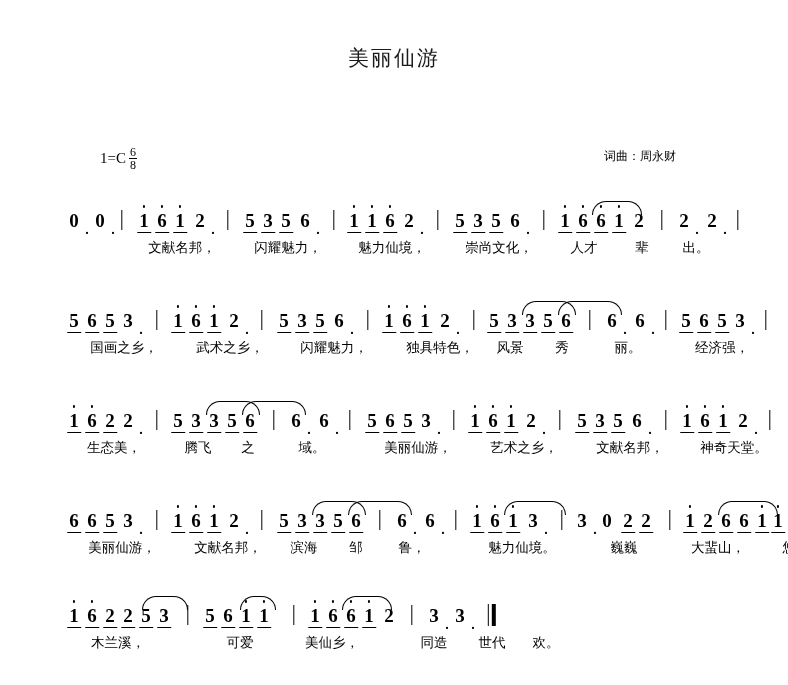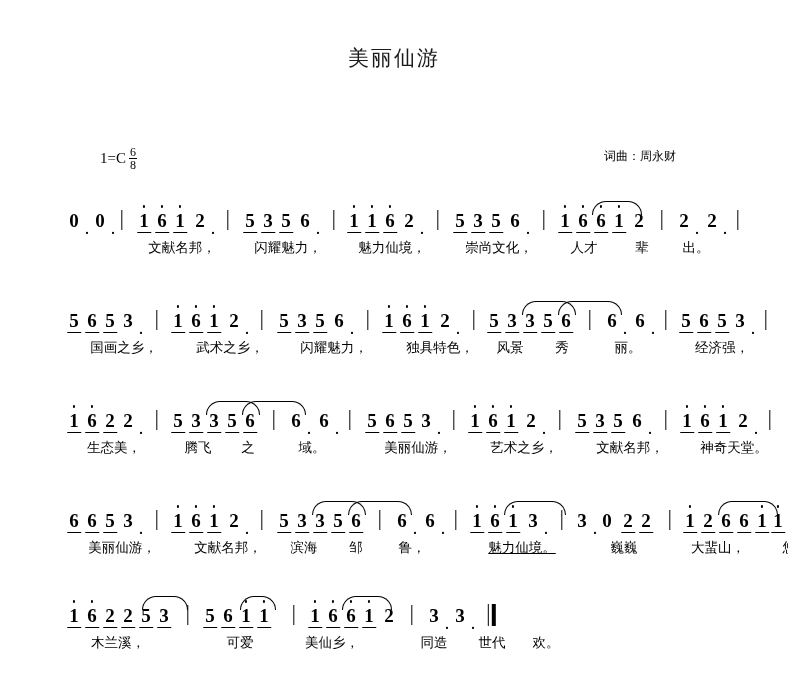--- a/index.html
+++ b/index.html
@@ -382,21 +382,21 @@
           <div class="n u1" style="left: 682px;">6</div>
           <div class="n u1" style="left: 700px;">1<span class="dotup"></span></div>
           <div class="n u1" style="left: 716px;">1<span class="dotup"></span></div>
         </div>
         <div class="lyrics-row">
           <div class="lyr" style="left: 60px;">美丽仙游，</div>
           <div class="lyr" style="left: 166px;">文献名邦，</div>
           <div class="lyr" style="left: 242px;">滨海</div>
           <div class="lyr" style="left: 294px;">邹</div>
           <div class="lyr" style="left: 350px;">鲁，</div>
-          <div class="lyr" style="left: 460px; text-decoration: underline;">魅力仙境。</div>
+          <div class="lyr" style="left: 460px;">魅力仙境。</div>
           <div class="lyr" style="left: 562px;">巍巍</div>
           <div class="lyr" style="left: 656px;">大蜚山，</div>
           <div class="lyr" style="left: 734px;">悠悠</div>
         </div>
       </div>
       <div class="system" style="top: 600px;">
         <div class="notes-row">
           <div class="slurbox" style="left: 80px; width: 44px; top: -4px;"></div>
           <div class="slurbox" style="left: 178px; width: 34px; top: -4px;"></div>
           <div class="slurbox" style="left: 280px; width: 48px; top: -4px;"></div>

